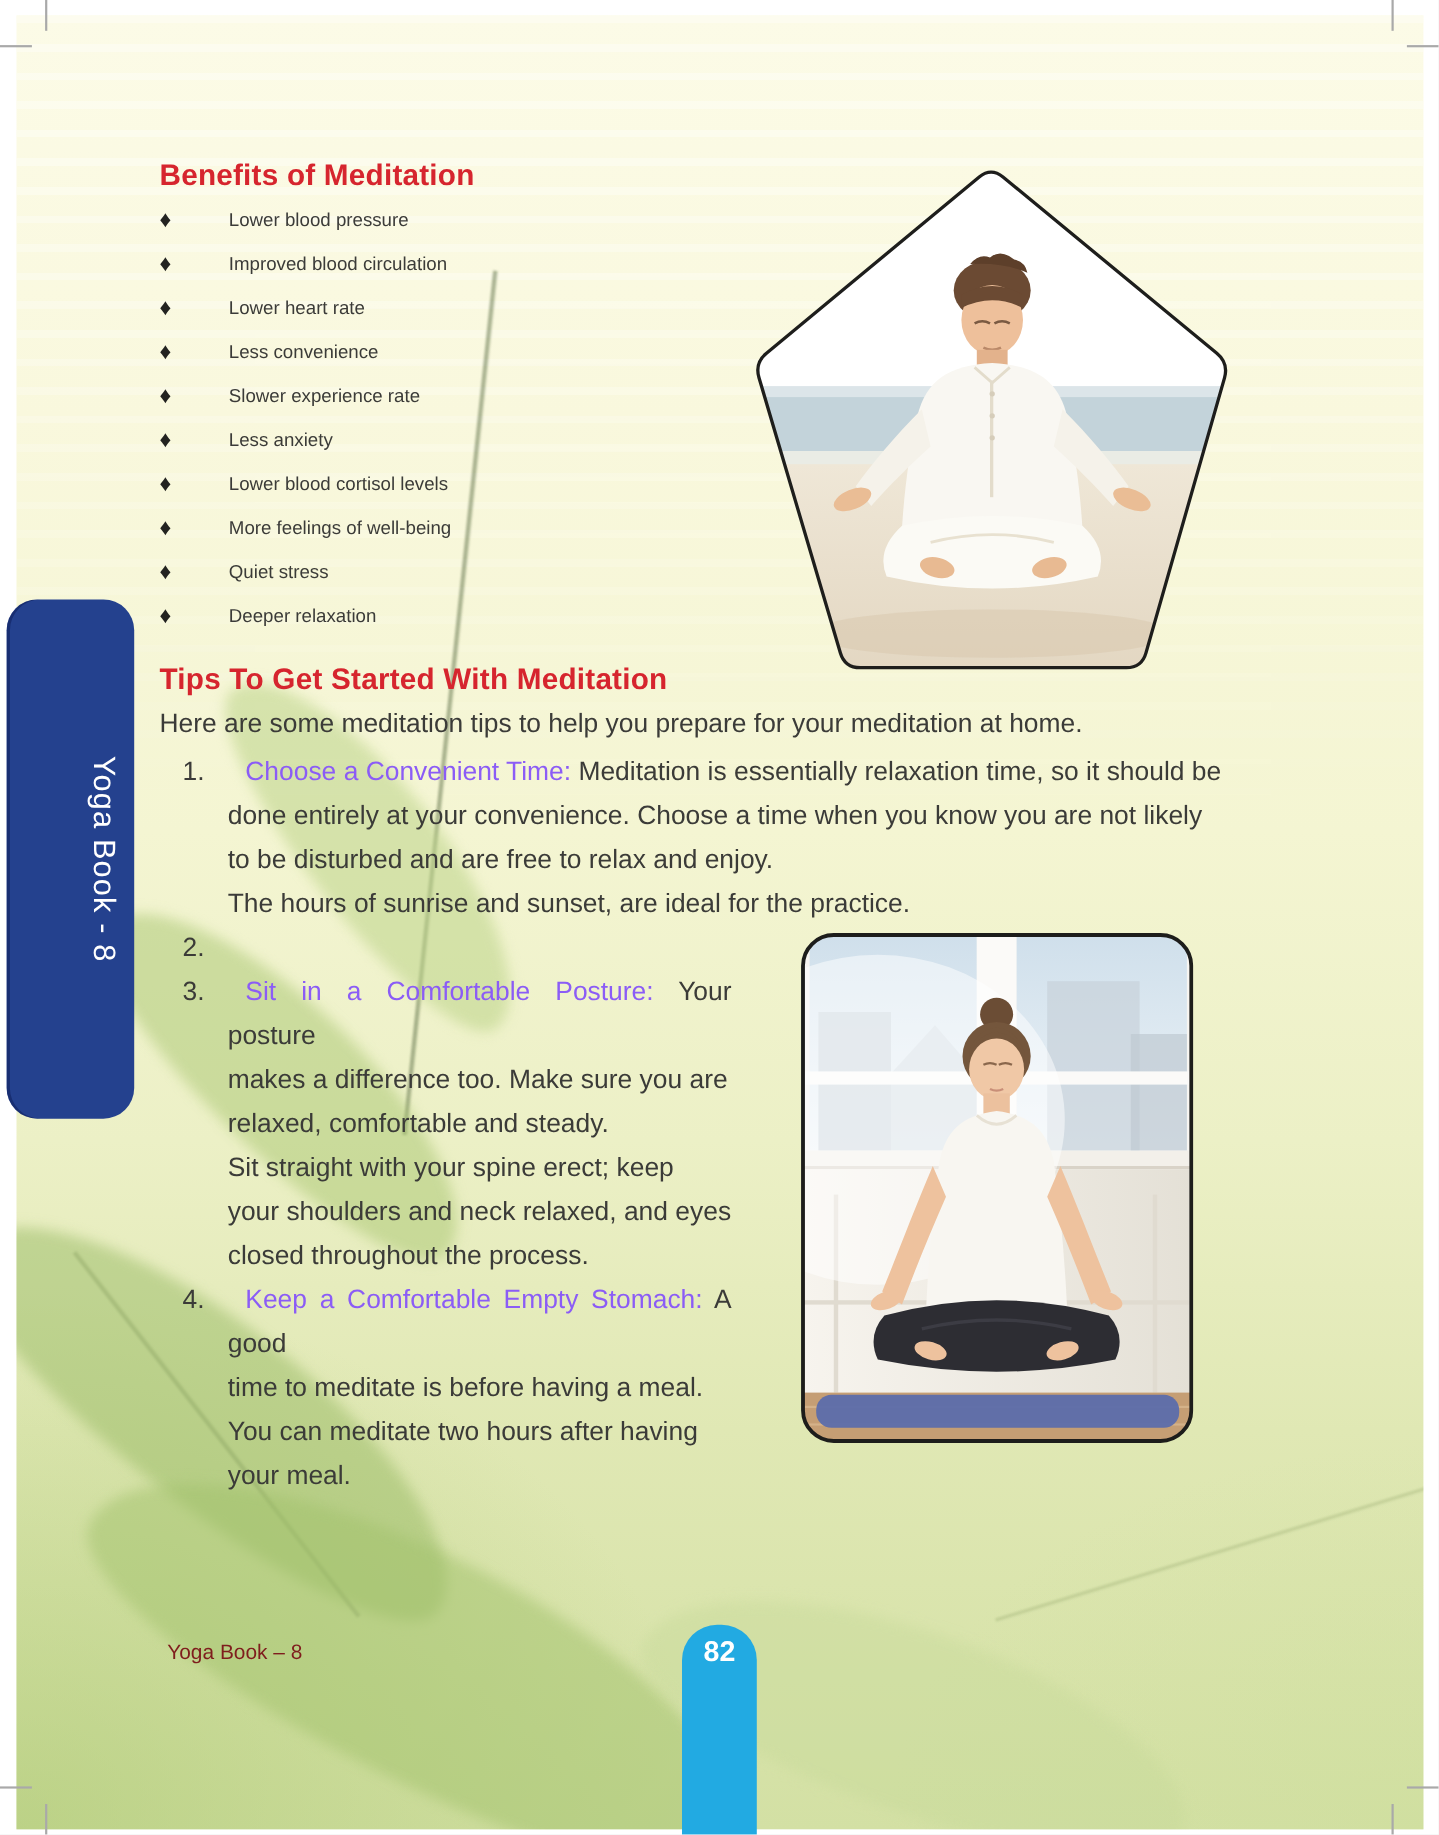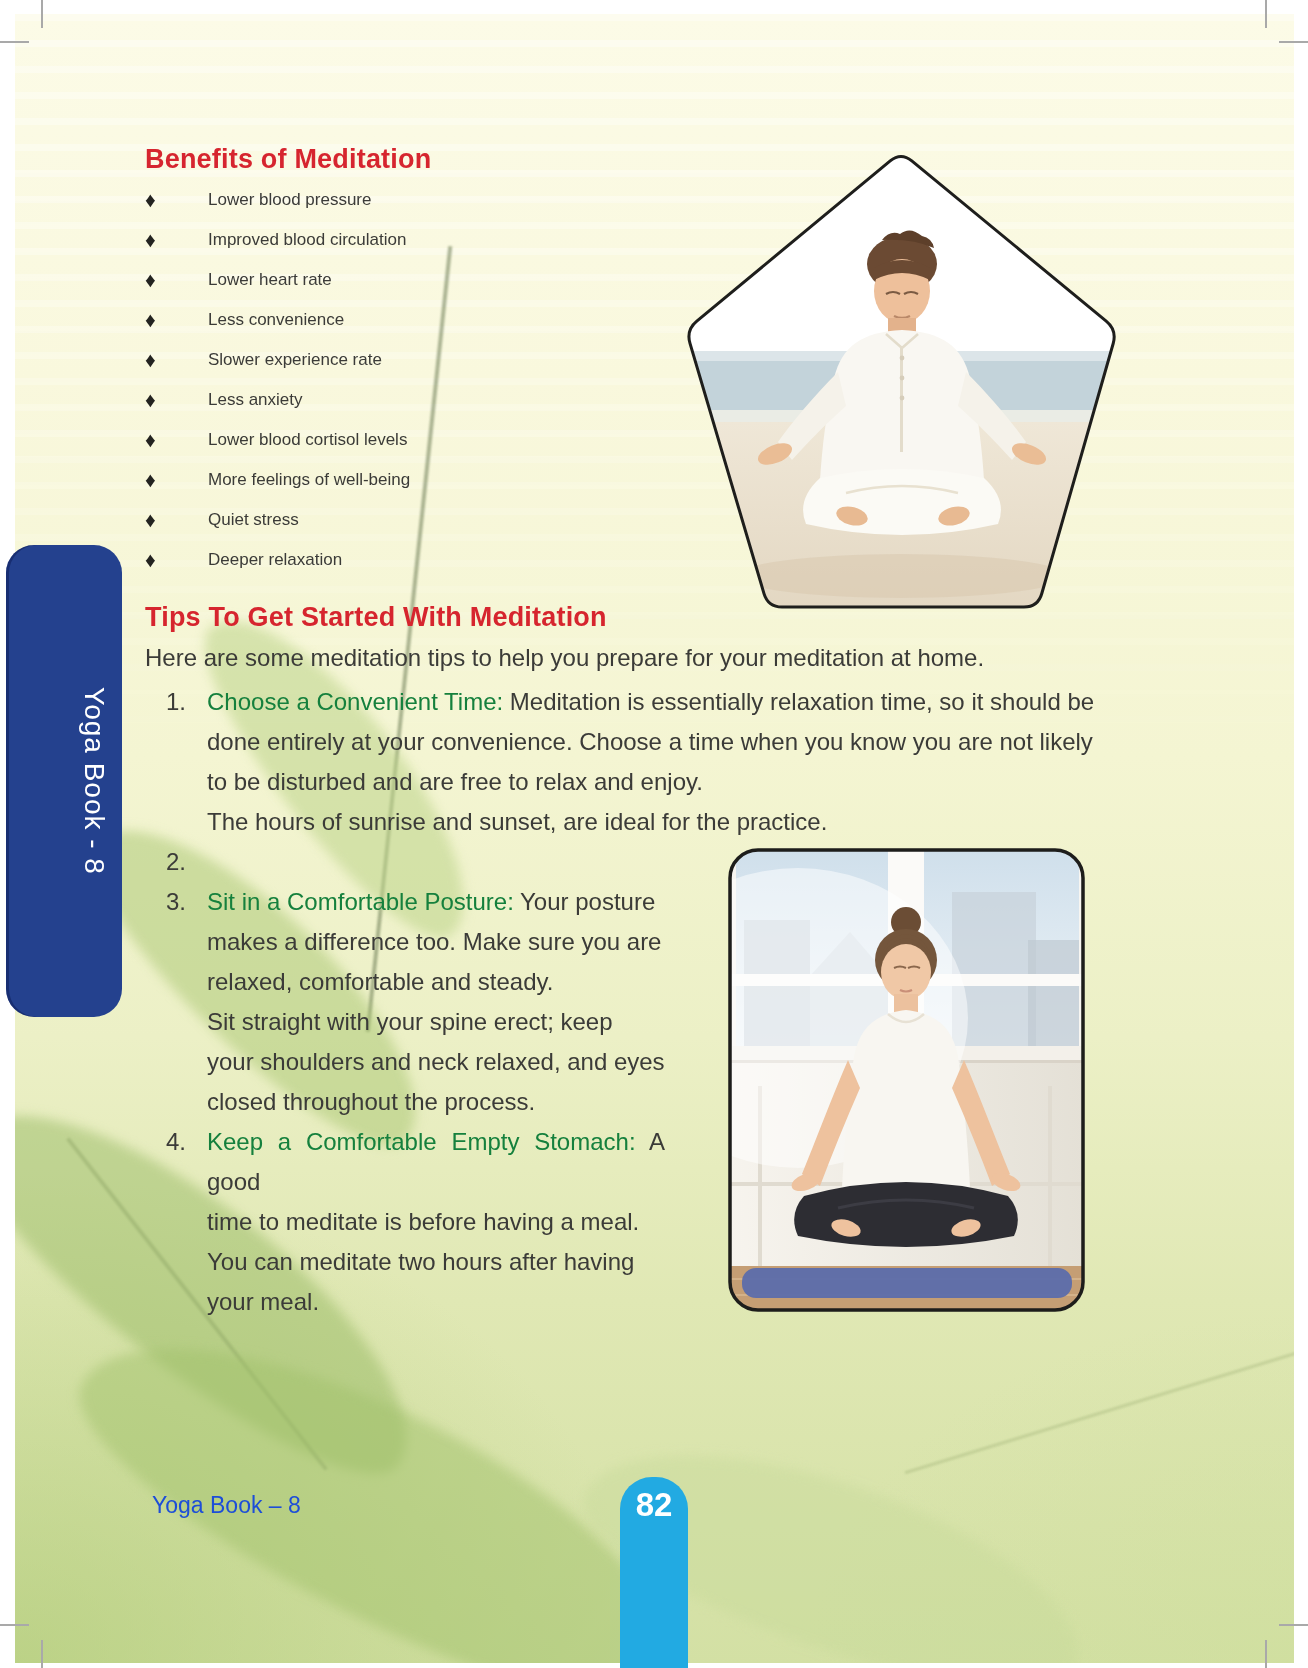--- a/index.html
+++ b/index.html
@@ -28,35 +28,35 @@
   .body-t{font-size:24px;color:#3b3b38;}
   .bullets{left:145px;top:180px;width:560px;}
   .bullet-row{display:flex;height:40px;align-items:center;}
   .bullet-glyph{flex:0 0 63px;font-size:21px;color:#232320;line-height:40px;}
   .bullet-label{font-size:17px;color:#3b3b38;}
 
   .tips-list{left:145px;top:682px;width:1025px;}
   .tip{display:flex;align-items:flex-start;}
   .tip-num{flex:0 0 62px;box-sizing:border-box;padding-left:21px;font-size:24px;color:#3b3b38;line-height:40px;}
   .tip-body{margin:0;font-size:24px;color:#3b3b38;line-height:40px;white-space:pre-line;text-align:justify;}
-  .tip-body .lbl{color:#15803d;}
+  .tip-body .lbl{color:#8b5cf6;margin-left:16px;}
   .tip-wide .tip-body{width:958px;}
   .tip-narrow .tip-body{width:458px;}
 
   
   .side-tab{left:6px;top:545px;width:116px;height:472px;background:#24418e;border-radius:28px;
             box-shadow:inset 3px 0 0 rgba(10,25,80,.45);}
   .side-tab-label{position:absolute;left:72px;top:50%;transform:translateY(-50%);
     writing-mode:vertical-rl;color:#ffffff;font-size:28px;letter-spacing:1px;white-space:nowrap;}
 
   
-  .footer-label{left:152px;top:1492px;font-size:23px;color:#1d4ed8;}
+  .footer-label{left:152px;top:1492px;font-size:19px;color:#7f1d1d;}
   .page-banner{left:620px;top:1477px;width:68px;height:191px;background:#22aae2;border-radius:32px 32px 0 0;
                text-align:center;}
-  .page-num{margin-top:9px;font-size:33px;font-weight:700;color:#ffffff;}
+  .page-num{margin-top:9px;font-size:26px;font-weight:700;color:#ffffff;}
 
   .photo{display:block;}
 </style>
 </head>
 <body>
 
 <div class="page">
 
   <div class="abs sheet">
     <div class="abs streaks"></div>

